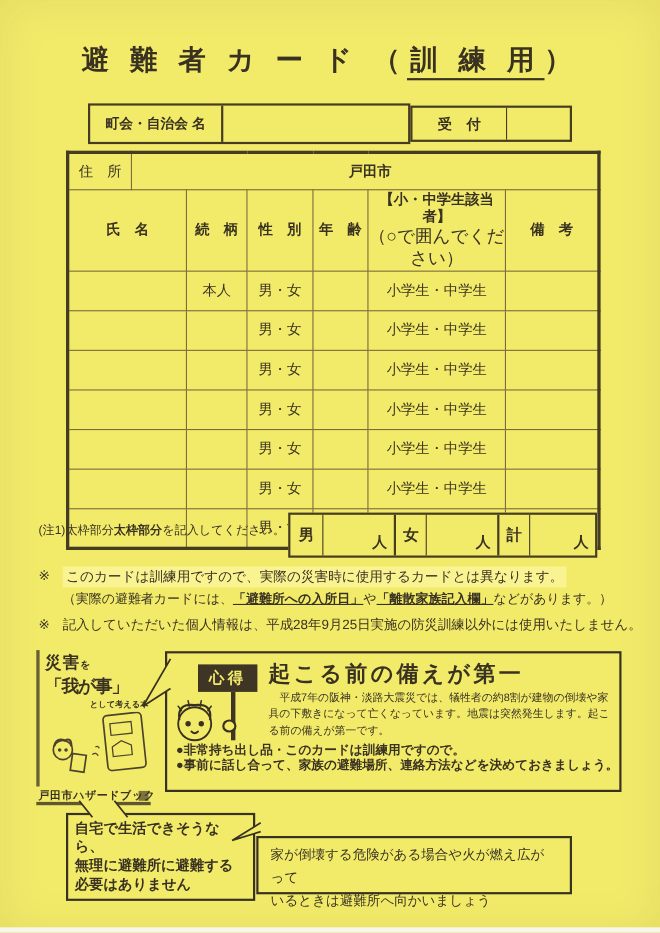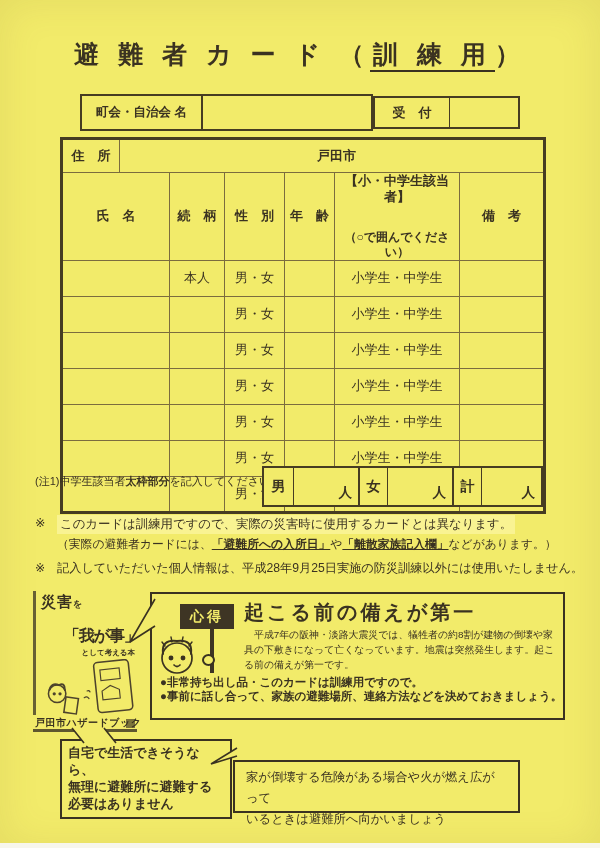--- a/index.html
+++ b/index.html
@@ -21,35 +21,35 @@
          font-size:25px;font-weight:700;letter-spacing:6px;white-space:nowrap;}
   .title .train{border-bottom:2.5px solid var(--ink);padding:0 3px 2px 3px;}
 
   
   .topline{position:absolute;left:80px;top:94px;display:flex;}
   .assoc{width:293px;height:37px;border:2.5px solid var(--thick);display:flex;background:var(--paper);}
   .assoc-label{width:119px;display:flex;align-items:center;justify-content:center;
                font-size:12.5px;font-weight:600;}
   .assoc-field{flex:1;border-left:2.5px solid var(--thick);}
   .recv{width:147px;height:33px;margin-top:2px;border:2px solid var(--thick);display:flex;}
-  .recv-label{width:75px;display:flex;align-items:center;justify-content:center;
+  .recv-label{width:86px;display:flex;align-items:center;justify-content:center;
               font-size:13px;font-weight:600;border-right:1.5px solid var(--thick);}
   .recv-field{flex:1;}
 
   
   table.main{position:absolute;left:60px;top:137px;width:483px;border-collapse:collapse;
              table-layout:fixed;border:3px solid var(--thick);}
   table.main td{border:1px solid var(--line);text-align:center;vertical-align:middle;
                 font-size:13px;height:36px;overflow:hidden;}
   tr.addr-row td{height:34px;}
-  td.addr-label{font-size:13.5px;font-weight:700;border-right:2.5px solid var(--thick);margin-top:28px;}
+  td.addr-label{font-size:13.5px;font-weight:400;border-right:2.5px solid var(--thick);margin-top:28px;}
   td.addr-value{text-align:left;padding-left:10px;font-size:13.5px;font-weight:600;}
   tr.head-row td{font-weight:600;font-size:13px;}
   td.student-head{font-size:10.5px;line-height:1.25;font-weight:600;}
-  td.student-head .s2{font-size:12px;font-weight:700;margin-top:24px;}
+  td.student-head .s2{font-size:16px;font-weight:400;}
   tr.data-row td{font-weight:500;}
 
   
   .note1{position:absolute;left:35px;top:474px;font-size:11px;white-space:nowrap;}
   .note1 b{font-weight:700;}
   .totals{position:absolute;left:262px;top:466px;width:281px;height:41px;
           border:2.5px solid var(--thick);display:flex;background:var(--paper);}
   .t-label{width:30px;border-right:1px solid var(--thick);display:flex;align-items:center;
            justify-content:center;font-weight:600;font-size:14px;}
   .t-label.lb{border-left:2px solid var(--thick);}
@@ -64,21 +64,21 @@
   .hl{background:var(--hl);padding:1px 3px;}
   .nrow2{margin-left:22px;margin-top:3px;font-size:11.8px;}
   .nrow2 b{font-weight:700;text-decoration:underline;}
   .nrow3{margin-top:7px;font-size:12.2px;}
 
   
   .book{position:absolute;left:33px;top:591px;width:108px;height:124px;
         border-left:3px solid rgba(58,50,33,.75);padding:2px 2px 0 5px;}
   .bk1{font-size:15px;font-weight:700;letter-spacing:1px;}
   .bk1 .sm{font-size:9px;}
-  .bk2{font-size:16px;font-weight:700;margin-top:14px;letter-spacing:-1px;text-align:right;}
+  .bk2{font-size:16px;font-weight:700;margin-top:2px;letter-spacing:-1px;}
   .bk3{font-size:7.5px;text-align:right;margin:1px 4px 0 0;font-weight:600;}
   .book svg{display:block;margin-top:1px;}
   .book-caption{position:absolute;left:35px;top:716px;font-size:10px;font-weight:700;
                 letter-spacing:.5px;white-space:nowrap;}
   .caption-bar{position:absolute;left:33px;top:729px;width:104px;height:2.5px;
                background:rgba(58,50,33,.8);}
   .caption-stamp{position:absolute;left:126px;top:719px;width:9px;height:9px;
                  background:rgba(58,50,33,.65);}
 
   
@@ -213,21 +213,21 @@
       <td></td>
       <td>男・女</td>
       <td></td>
       <td>小学生・中学生</td>
       <td></td>
     </tr>
   </tbody>
     </table>
 
   <div class="note1">
-    <span>(注1)中学生該当者</span><b>太枠部分</b><span>を記入してください。</span>
+    <span>(注1)太枠部分</span><b>太枠部分</b><span>を記入してください。</span>
   </div>
   <div class="totals">
     <div class="t-label">男</div>
     <div class="t-unit">人</div>
     <div class="t-label lb">女</div>
     <div class="t-unit">人</div>
     <div class="t-label lb">計</div>
     <div class="t-unit last">人</div>
   </div>
 

